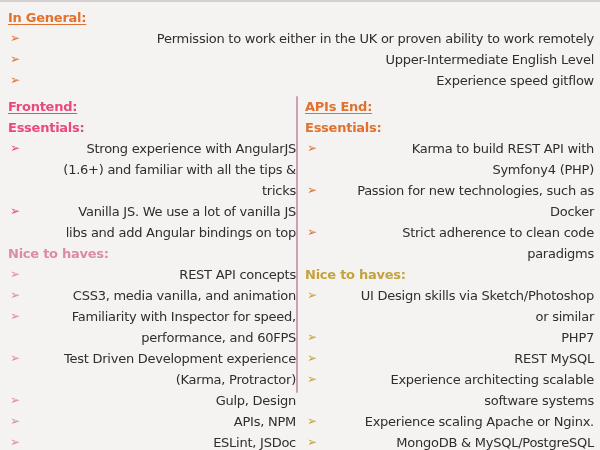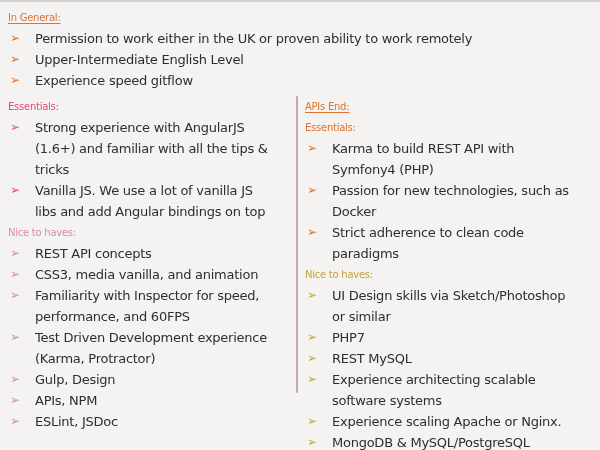--- a/index.html
+++ b/index.html
@@ -21,39 +21,39 @@
     font-size:13px;
     line-height:21px;
     letter-spacing:-0.25px;
     overflow:hidden;
   }
   .page{
     width:600px;height:450px;
     padding:5px 6px 0 8px;
     border-top:2px solid var(--top-edge);
   }
-  h2,h3{font-size:10px;font-weight:400;line-height:21px;}
+  h2,h3{font-size:13px;font-weight:700;line-height:21px;}
   .u{text-decoration:underline;text-underline-offset:2px;}
   .c-orange{color:var(--orange);}
   .c-pink{color:var(--pink);}
   .c-palepink{color:var(--pale-pink);}
   .c-gold{color:var(--gold);}
   ul{list-style:none;}
   li{display:flex;align-items:flex-start;}
   .arrow{
     flex:0 0 27px;
     padding-left:2px;
     font-size:12px;
     line-height:21px;
   }
   ul.a-orange .arrow{color:var(--orange);}
   ul.a-pink .arrow{color:var(--pink);}
   ul.a-palepink .arrow{color:var(--pale-pink);}
   ul.a-gold .arrow{color:var(--gold);}
-  .txt{white-space:pre-line;flex:1;}
+  .txt{white-space:pre-line;flex:1;text-align:right;}
   .cols{display:flex;margin-top:5px;}
   .col-left{flex:0 0 288px;}
   .divider{
     flex:0 0 2px;
     height:297px;
     background:var(--divider);
     border-radius:1px;
   }
   .col-right{flex:1;padding-left:7px;}
 </style>
@@ -76,20 +76,21 @@
       <li>
         <span class="arrow">➢</span>
         <span class="txt">Experience speed gitflow</span>
       </li>
     </ul>
   </section>
 
   <div class="cols">
 
     <section class="col-left">
+      <h2 class="c-pink u">Frontend:</h2>
       <h3 class="c-pink">Essentials:</h3>
       <ul class="a-pink">
         <li>
           <span class="arrow">➢</span>
           <span class="txt">Strong experience with AngularJS
 (1.6+)  and familiar with all the tips &amp;
 tricks</span>
         </li>
         <li>
           <span class="arrow">➢</span>

